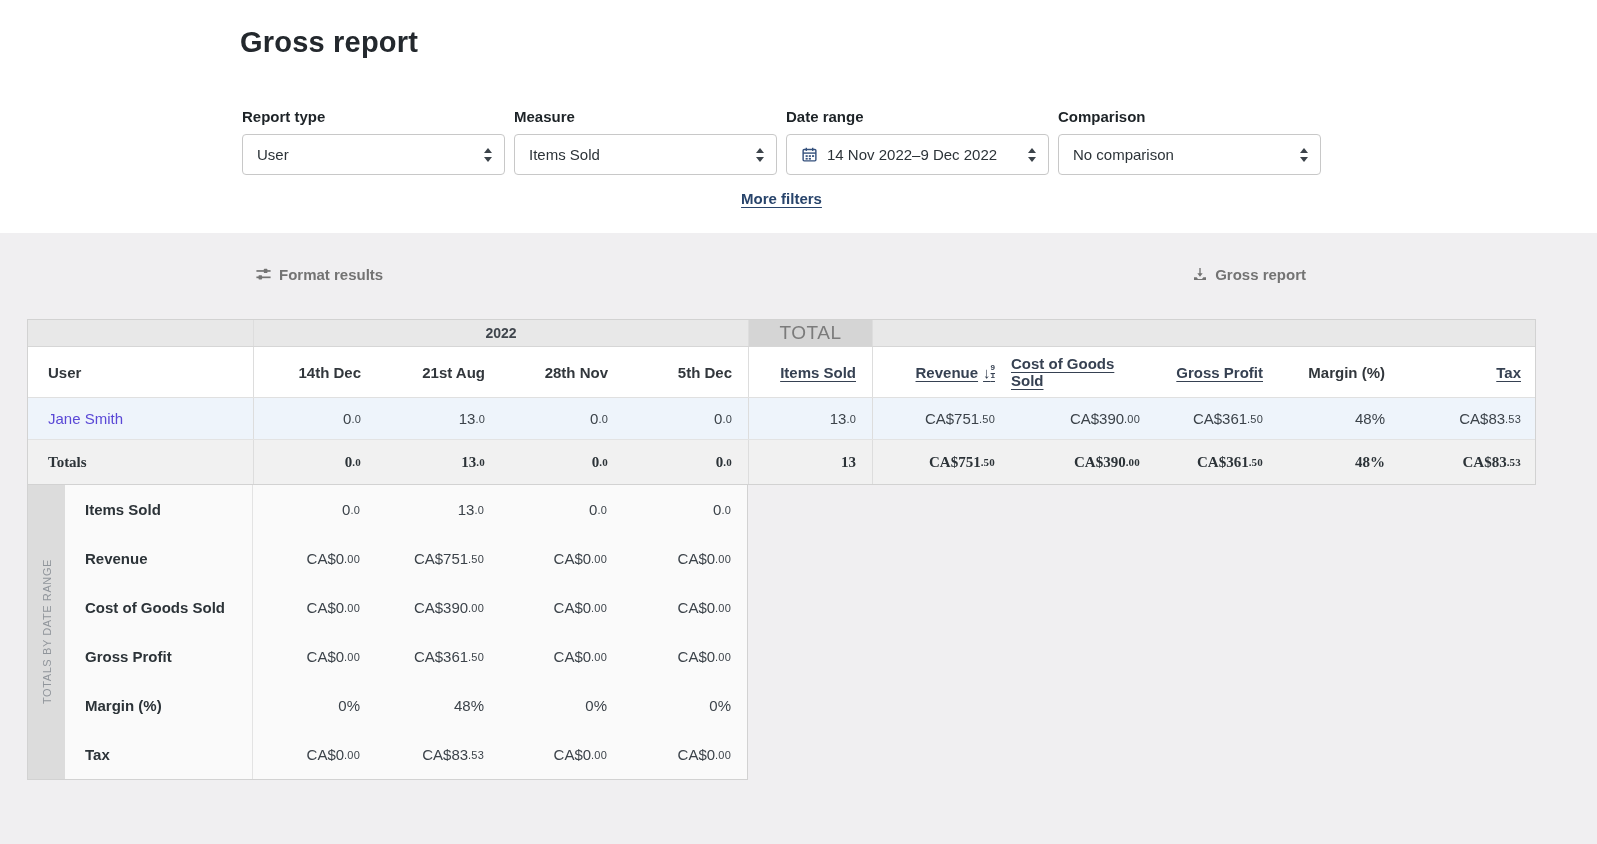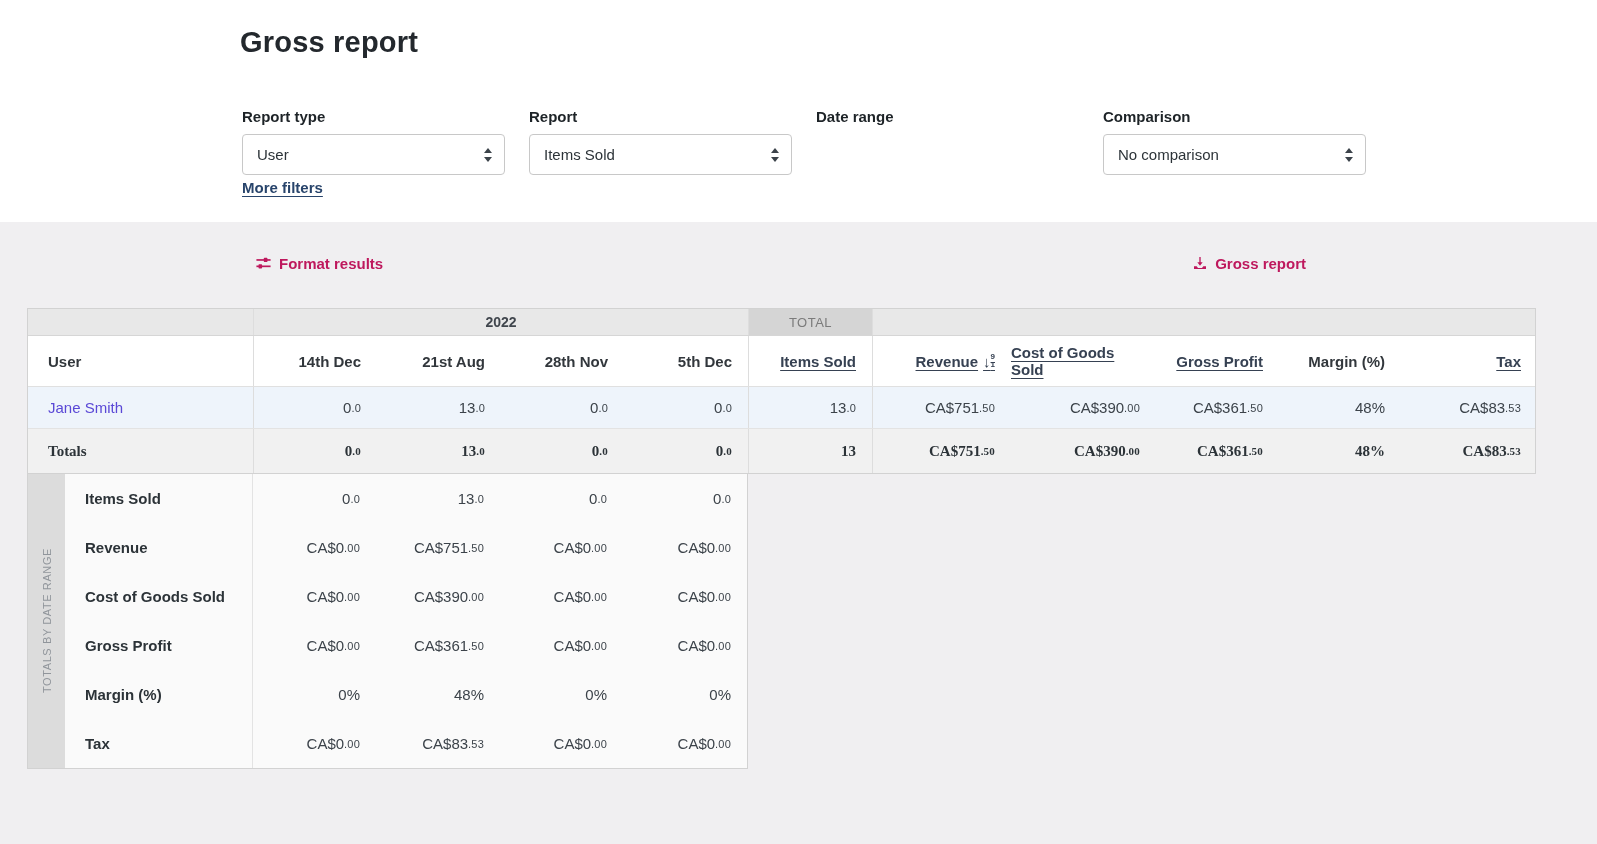--- a/index.html
+++ b/index.html
@@ -14,47 +14,47 @@
   .page-header {
     background: #fff;
     height: 84px;
     display: flex;
     align-items: center;
     padding-left: 240px;
   }
   .page-title { font-size: 29px; font-weight: 700; color: #23282d; letter-spacing: .2px; }
 
   .filter-panel { background: #fff; padding: 24px 0 26px 242px; }
-  .filter-row { display: flex; gap: 24px; }
+  .filter-row { display: flex; gap: 9px; }
   .filter-group { width: 263px; }
   .filter-label { display: block; font-weight: 700; color: #1d2327; margin-bottom: 9px; font-size: 15px; }
   .control {
     width: 263px; height: 41px;
     border: 1px solid #c8c8c8; border-radius: 4px;
     background: #fff;
     display: flex; align-items: center; justify-content: space-between;
     padding: 0 12px 0 14px;
     cursor: pointer;
   }
   .control-value { color: #2c3338; display: flex; align-items: center; gap: 9px; }
   .spinner { display: flex; flex-direction: column; gap: 4px; align-items: center; }
   .tri-up { width: 0; height: 0; border-left: 4.5px solid transparent; border-right: 4.5px solid transparent; border-bottom: 5.5px solid #3c434a; }
   .tri-down { width: 0; height: 0; border-left: 4.5px solid transparent; border-right: 4.5px solid transparent; border-top: 5.5px solid #3c434a; }
   .cal-icon { color: #34507c; display: inline-flex; }
-  .more-filters-row { width: 1079px; text-align: left; margin-top: 4px; }
+  .more-filters-row { width: 1079px; text-align: center; margin-top: 15px; }
   .more-filters {
     color: #28446b; font-weight: 700; text-decoration: underline;
     text-underline-offset: 3px; cursor: pointer; font-size: 15px;
   }
 
   
   .content { padding-top: 33px; }
   .toolbar { display: flex; justify-content: space-between; padding: 0 291px 0 255px; }
   .tool-link {
-    color: #be185d; font-weight: 700; cursor: pointer;
+    color: #737373; font-weight: 700; cursor: pointer;
     display: inline-flex; gap: 7px; font-size: 15px;
   }
   .tool-link svg { display: block; }
 
   
   .report-table { margin: 36px 0 0 27px; width: 1509px; }
   .grid-row {
     display: grid;
     grid-template-columns: 225px 124px 124px 123px 124px 125px 138px 145px 123px 122px 136px;
   }
@@ -62,21 +62,21 @@
   .cell.left { justify-content: flex-start; padding-left: 20px; padding-right: 0; }
   .cell.center { justify-content: center; padding: 0; }
   .vline { border-left: 1px solid #ddd; }
   .vline-r { border-right: 1px solid #ddd; }
 
   .tbl-main { border: 1px solid #d2d2d2; background: #0f172a; }
   .hrow1 { height: 27px; background: #e8e8e8; border-bottom: 1px solid #d6d6d6; font-size: 14px; }
   .year-head { grid-column: 2 / 6; color: #40464d; font-weight: 700; }
   .total-head {
     grid-column: 6 / 7; background: #d5d5d5; color: #7b7b7b;
-    font-size: 13px; letter-spacing: .5px; font-weight: 400;
+    font-size: 19px; letter-spacing: .5px; font-weight: 400;
   }
   .hrow1-rest { grid-column: 7 / 12; }
 
   .hrow2 { height: 51px; background: #fff; border-bottom: 1px solid #e0e0e0; font-weight: 700; color: #32373c; }
   .col-link { color: #364152; text-decoration: underline; text-underline-offset: 3px; cursor: pointer; display: inline-flex; align-items: center; }
   .col-plain { color: #32373c; }
   .sort-icon { display: inline-flex; align-items: center; margin-left: 5px; text-decoration: none; color: #364152; }
   .sort-arrow { font-size: 15px; line-height: 1; }
   .sort-nums { display: flex; flex-direction: column; font-size: 8px; line-height: 1.05; font-weight: 700; }
 
@@ -122,32 +122,54 @@
       <div class="control">
         <span class="control-value">User</span>
         <span class="spinner">
             <i class="tri-up"></i>
             <i class="tri-down"></i>
           </span>
       </div>
     </div>
 
     <div class="filter-group">
-      <span class="filter-label">Report</span>
+      <span class="filter-label">Measure</span>
       <div class="control">
         <span class="control-value">Items Sold</span>
         <span class="spinner">
             <i class="tri-up"></i>
             <i class="tri-down"></i>
           </span>
       </div>
     </div>
 
     <div class="filter-group">
       <span class="filter-label">Date range</span>
+      <div class="control">
+        <span class="control-value">
+          <span class="cal-icon">
+            <svg width="17" height="17" viewBox="0 0 24 24" fill="none" stroke="currentColor" stroke-width="2">
+              <rect x="3" y="5" width="18" height="16" rx="1.5"></rect>
+              <line x1="7.5" y1="2.5" x2="7.5" y2="7"></line>
+              <line x1="16.5" y1="2.5" x2="16.5" y2="7"></line>
+              <line x1="3" y1="10" x2="21" y2="10"></line>
+              <rect x="6.5" y="13" width="3" height="2.4" fill="currentColor" stroke="none"></rect>
+              <rect x="11" y="13" width="3" height="2.4" fill="currentColor" stroke="none"></rect>
+              <rect x="15.5" y="13" width="3" height="2.4" fill="currentColor" stroke="none"></rect>
+              <rect x="6.5" y="16.8" width="3" height="2.4" fill="currentColor" stroke="none"></rect>
+              <rect x="11" y="16.8" width="3" height="2.4" fill="currentColor" stroke="none"></rect>
+            </svg>
+          </span>
+          <span>14 Nov 2022–9 Dec 2022</span>
+        </span>
+        <span class="spinner">
+            <i class="tri-up"></i>
+            <i class="tri-down"></i>
+          </span>
+      </div>
     </div>
 
     <div class="filter-group">
       <span class="filter-label">Comparison</span>
       <div class="control">
         <span class="control-value">No comparison</span>
         <span class="spinner">
             <i class="tri-up"></i>
             <i class="tri-down"></i>
           </span>

